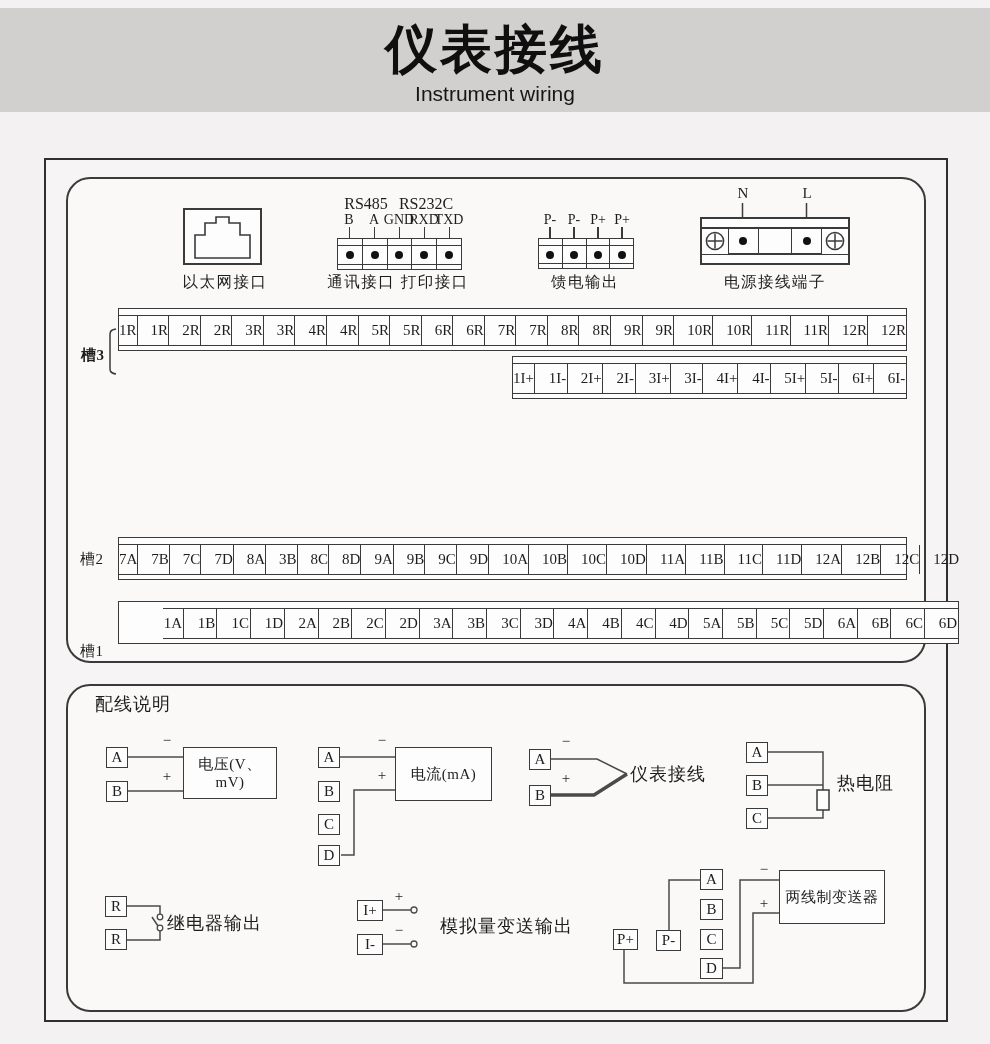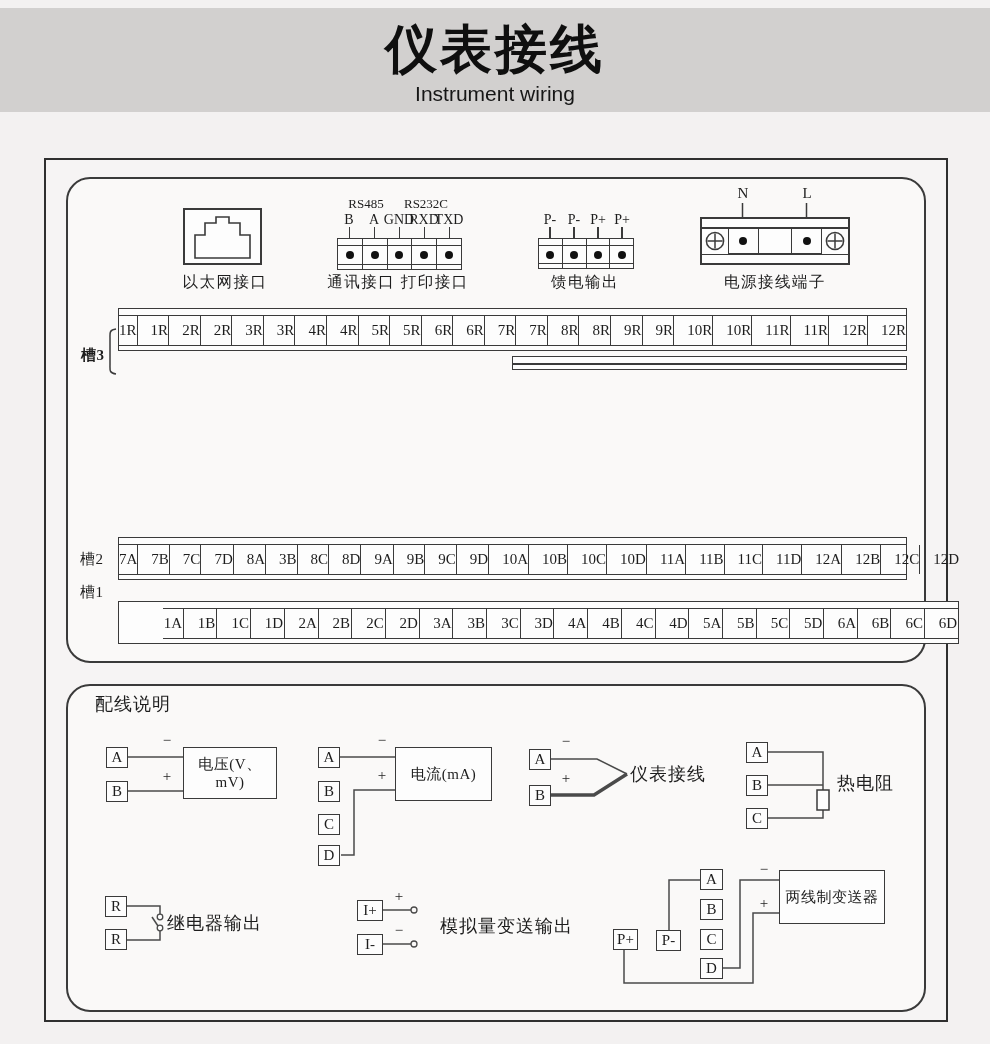--- a/index.html
+++ b/index.html
@@ -30,21 +30,21 @@
   .tbox{border:1.5px solid var(--line);background:#fdfdfd;display:flex;align-items:center;justify-content:center;
         font-size:15px;line-height:1;}
   .devbox{border:1.5px solid var(--line);background:#fdfdfd;display:flex;align-items:center;justify-content:center;
         font-size:15px;text-align:center;letter-spacing:.5px;}
   .sign{font-size:15px;transform:translateX(-50%);line-height:14px;}
   .dlabel{font-size:18px;letter-spacing:1px;white-space:nowrap;line-height:18px;}
 
   
   .cap{font-size:15.5px;letter-spacing:1.5px;white-space:nowrap;transform:translateX(-50%);line-height:19px;}
   .pinlabel{font-size:14px;white-space:nowrap;transform:translateX(-50%);line-height:15px;}
-  .grouplabel{font-size:13px;white-space:nowrap;transform:translateX(-50%);line-height:16px;}
+  .grouplabel{font-size:16px;white-space:nowrap;transform:translateX(-50%);line-height:16px;}
   .pin{width:1.5px;background:var(--line);}
 
   
   .strip{border:1.5px solid var(--line);background:#fdfdfd;}
   .strip .band-top{height:7px;border-bottom:1.5px solid var(--line);box-sizing:border-box;}
   .strip .cells{display:flex;height:29px;gap:13px;}
   .strip .cells .cell{flex:1 1 0;border-right:1.5px solid var(--line);display:flex;align-items:center;justify-content:center;
         font-size:15px;box-sizing:border-box;}
   .strip .cells .cell:last-child{border-right:none;}
   .strip .band-bot{height:5px;border-top:1.5px solid var(--line);box-sizing:border-box;}
@@ -278,20 +278,34 @@
       <div class="cell">10R</div>
       <div class="cell">11R</div>
       <div class="cell">11R</div>
       <div class="cell">12R</div>
       <div class="cell">12R</div>
     </div>
   <div class="band-bot"></div>
 </div>
 <div class="abs strip" style="left:512px;top:356px;width:395px;">
   <div class="band-top"></div>
+  <div class="cells">
+      <div class="cell">1I+</div>
+      <div class="cell">1I-</div>
+      <div class="cell">2I+</div>
+      <div class="cell">2I-</div>
+      <div class="cell">3I+</div>
+      <div class="cell">3I-</div>
+      <div class="cell">4I+</div>
+      <div class="cell">4I-</div>
+      <div class="cell">5I+</div>
+      <div class="cell">5I-</div>
+      <div class="cell">6I+</div>
+      <div class="cell">6I-</div>
+    </div>
   <div class="band-bot"></div>
 </div>
 
 <div class="abs slotlabel" style="left:80px;top:551px;text-align:right;">槽2</div>
 <div class="abs strip" style="left:118px;top:537px;width:789px;">
   <div class="band-top"></div>
   <div class="cells">
       <div class="cell">7A</div>
       <div class="cell">7B</div>
       <div class="cell">7C</div>
@@ -313,21 +327,21 @@
       <div class="cell">11C</div>
       <div class="cell">11D</div>
       <div class="cell">12A</div>
       <div class="cell">12B</div>
       <div class="cell">12C</div>
       <div class="cell">12D</div>
     </div>
   <div class="band-bot"></div>
 </div>
 
-<div class="abs slotlabel" style="left:80px;top:584px;">槽1</div>
+<div class="abs slotlabel" style="left:80px;top:643px;">槽1</div>
 <div class="abs strip" style="left:118px;top:601px;width:841px;padding-left:44px;">
   <div class="band-top"></div>
   <div class="cells">
       <div class="cell">1A</div>
       <div class="cell">1B</div>
       <div class="cell">1C</div>
       <div class="cell">1D</div>
       <div class="cell">2A</div>
       <div class="cell">2B</div>
       <div class="cell">2C</div>

